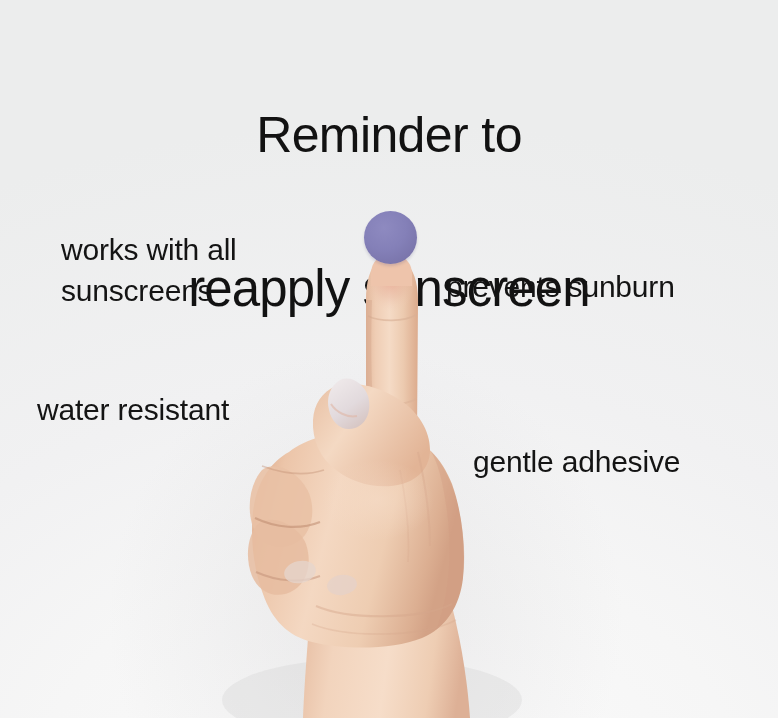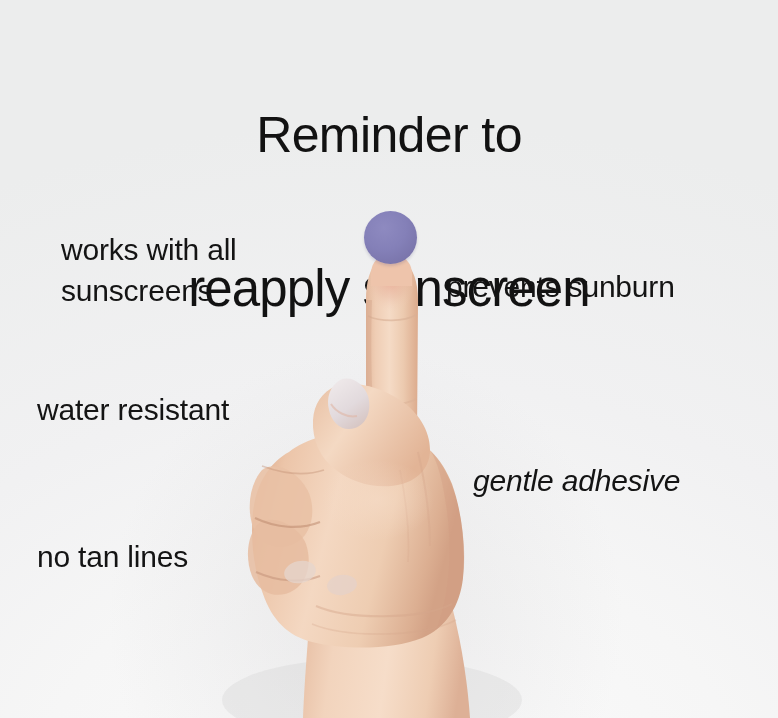--- a/index.html
+++ b/index.html
@@ -48,21 +48,21 @@
     color: #141414;
     font-size: 30px;
     line-height: 41px;
     font-weight: 400;
     letter-spacing: -0.2px;
     white-space: pre-line;
   }
   #label-works      { left: 61px;  top: 229px; }
   #label-prevents   { left: 446px; top: 266px; }
   #label-water      { left: 37px;  top: 383px; margin-top: 6px; }
-  #label-gentle     { left: 473px; top: 460px; font-style: italic; }
+  #label-gentle     { left: 473px; top: 441px; }
   #label-notan      { left: 37px;  top: 536px; }
 
   
   #hand {
     position: absolute;
     left: 0; top: 0;
     width: 778px;
     height: 718px;
     pointer-events: none;
   }
@@ -212,15 +212,14 @@
 
   <div class="label" id="label-works">works with all
 sunscreens</div>
 
   <div class="label" id="label-prevents">prevents sunburn</div>
 
   <div class="label" id="label-water">water resistant</div>
 
   <div class="label" id="label-gentle">gentle adhesive</div>
 
-  <div class="label" id="label-notan">no tan lines</div>
 
 </div>
 
 </body></html>

